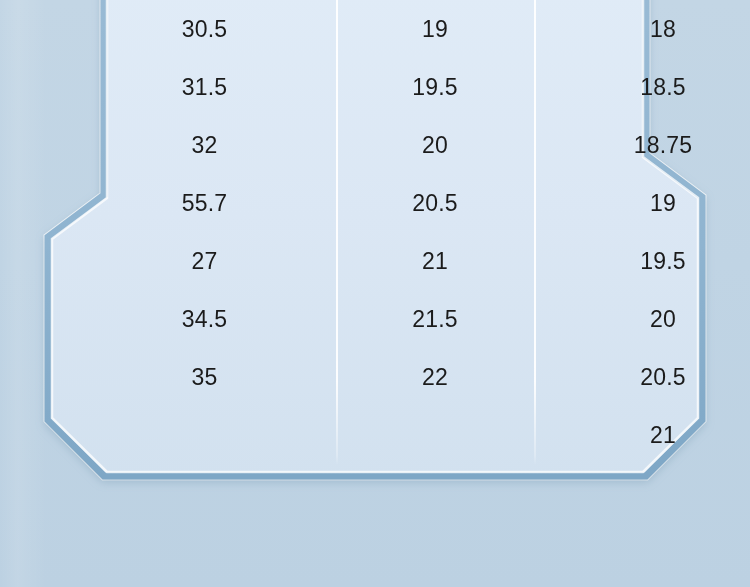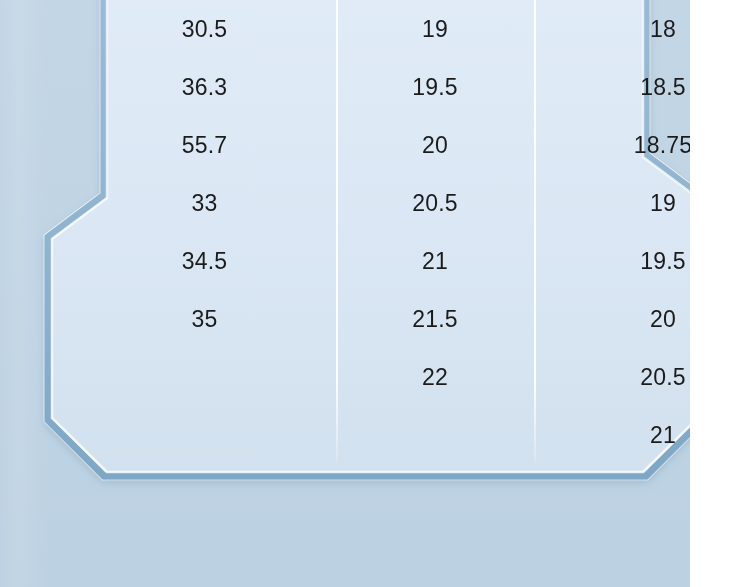--- a/index.html
+++ b/index.html
@@ -2,21 +2,21 @@
 <html><head>
 <meta charset="utf-8">
 <style>
   html, body {
     margin: 0;
     padding: 0;
     background: #ffffff;
   }
   #screen {
     position: relative;
-    width: 690px;
+    width: 750px;
     height: 587px;
     overflow: hidden;
     font-family: "Liberation Sans", sans-serif;
     background: linear-gradient(180deg, #c3d6e5 0%, #c0d4e4 45%, #bcd1e2 100%);
   }
   
   #backdrop-sheen {
     position: absolute;
     inset: 0;
     background:
@@ -152,23 +152,24 @@
     </svg>
   </div>
 
   <div id="table">
 
     <div class="divider" id="divider-1"></div>
     <div class="divider" id="divider-2"></div>
 
     <div class="col" id="col-0">
       <div class="cell">30.5</div>
-      <div class="cell">36.3</div>
+      <div class="cell">31.5</div>
+      <div class="cell">32</div>
       <div class="cell">55.7</div>
-      <div class="cell">33</div>
+      <div class="cell">27</div>
       <div class="cell">34.5</div>
       <div class="cell">35</div>
     </div>
 
     <div class="col" id="col-1">
       <div class="cell">19</div>
       <div class="cell">19.5</div>
       <div class="cell">20</div>
       <div class="cell">20.5</div>
       <div class="cell">21</div>

